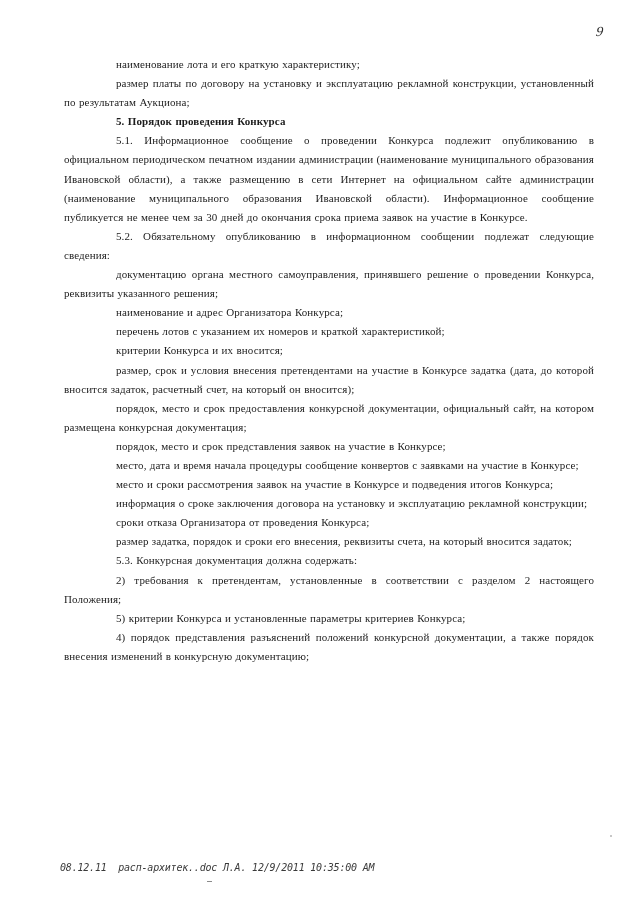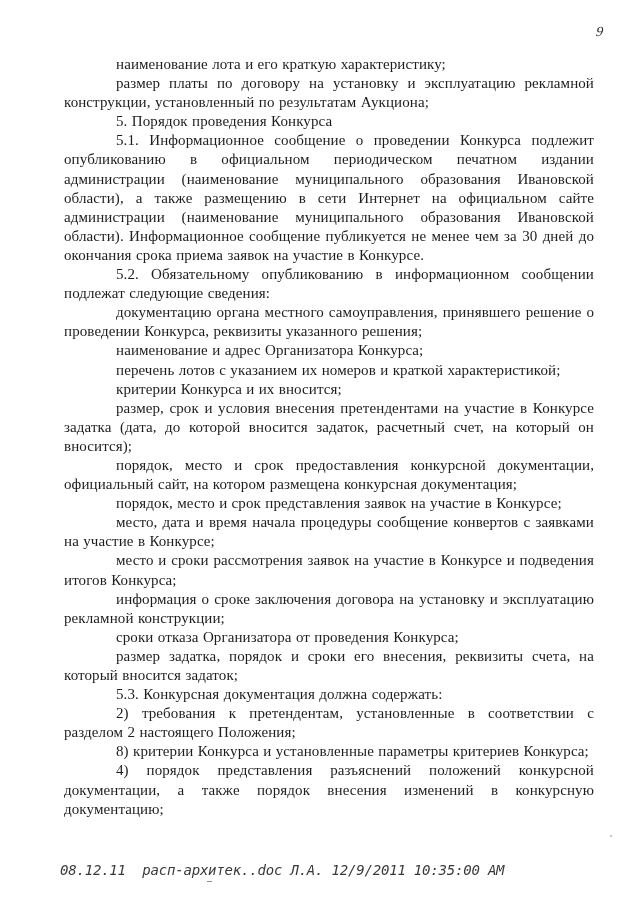--- a/index.html
+++ b/index.html
@@ -26,43 +26,43 @@
     transform: skewX(-8deg);
   }
   .content {
     position: absolute;
     left: 64px;
     top: 55px;
     width: 530px;
   }
   .content p {
     margin: 0;
-    font-size: 15px;
+    font-size: 11px;
     line-height: 19.1px;
     text-align: justify;
     text-indent: 52px;
     letter-spacing: 0.1px;
     word-spacing: 0.5px;
   }
   .section-heading {
     margin: 18px 0 14px 0;
     font-size: 15.6px;
     line-height: 19.1px;
-    font-weight: normal;
+    font-weight: bold;
     text-align: center;
     text-indent: 0;
     letter-spacing: 0.2px;
   }
   .page-footer {
     position: absolute;
     left: 60px;
     top: 862px;
     font-family: "DejaVu Sans Mono", "Liberation Mono", monospace;
     font-style: italic;
-    font-size: 14px;
+    font-size: 10px;
     letter-spacing: -0.2px;
     color: #3a3a3a;
     white-space: pre;
   }
   .speck-1 {
     position: absolute;
     left: 207px;
     top: 881px;
     width: 5px;
     height: 1px;
@@ -98,21 +98,21 @@
     <p>размер, срок и условия внесения претендентами на участие в Конкурсе задатка (дата, до которой вносится задаток, расчетный счет, на который он вносится);</p>
     <p>порядок, место и срок предоставления конкурсной документации, официальный сайт, на котором размещена конкурсная документация;</p>
     <p>порядок, место и срок представления заявок на участие в Конкурсе;</p>
     <p>место, дата и время начала процедуры сообщение конвертов  с заявками на участие в Конкурсе;</p>
     <p>место и сроки рассмотрения заявок на участие в Конкурсе и подведения итогов Конкурса;</p>
     <p>информация о сроке заключения договора на установку и эксплуатацию рекламной конструкции;</p>
     <p>сроки отказа Организатора от проведения Конкурса;</p>
     <p>размер задатка, порядок и сроки его внесения, реквизиты счета, на который вносится задаток;</p>
     <p>5.3. Конкурсная документация должна содержать:</p>
     <p>2) требования к претендентам, установленные в соответствии с разделом 2 настоящего Положения;</p>
-    <p>8) критерии Конкурса и установленные параметры критериев Конкурса;</p>
+    <p>5) критерии Конкурса и установленные параметры критериев Конкурса;</p>
     <p>4) порядок представления разъяснений положений конкурсной документации, а также порядок внесения изменений в конкурсную документацию;</p>
   </div>
 
   <div class="page-footer">08.12.11  расп-архитек..doc Л.А. 12/9/2011 10:35:00 AM</div>
 
   <div class="speck-1"></div>
   <div class="speck-2"></div>
 
 </div>
 

